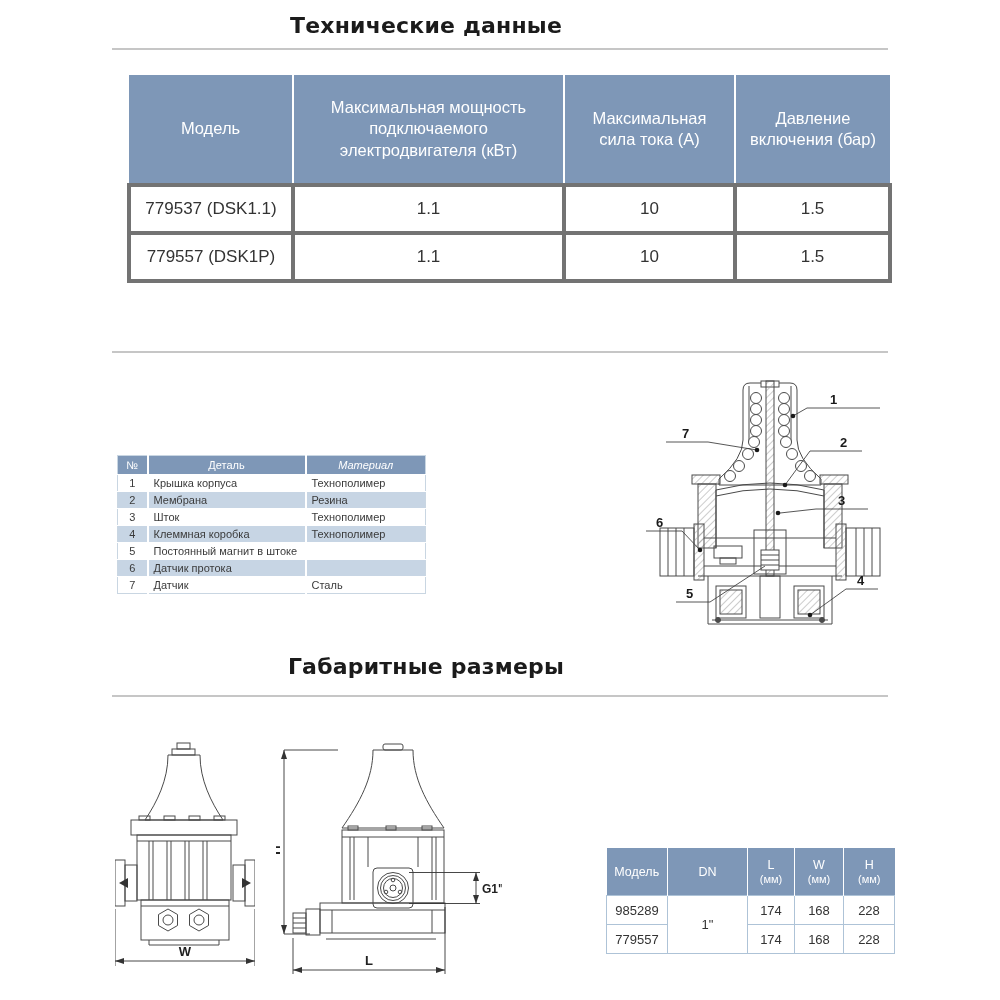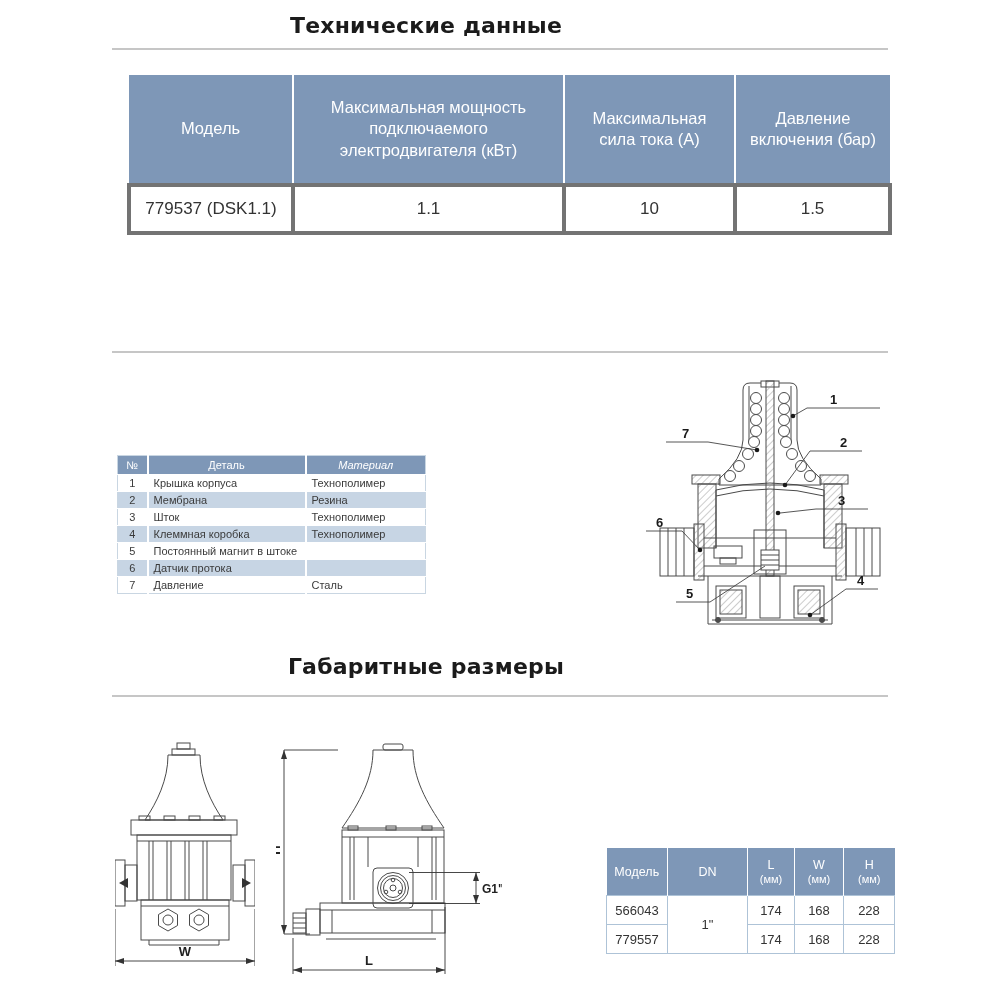--- a/index.html
+++ b/index.html
@@ -68,20 +68,26 @@
         <th>Давление включения (бар)</th>
       </tr>
     </thead>
     <tbody>
       <tr>
         <td>779537 (DSK1.1)</td>
         <td>1.1</td>
         <td>10</td>
         <td>1.5</td>
       </tr>
+      <tr>
+        <td>779557 (DSK1P)</td>
+        <td>1.1</td>
+        <td>10</td>
+        <td>1.5</td>
+      </tr>
     </tbody>
   </table>
 
   <div class="rule" style="top:351px;"></div>
 
   <table class="parts">
     <colgroup>
         <col style="width:30px">
         <col style="width:158px">
         <col style="width:120px">
@@ -119,21 +125,21 @@
         <td>Постоянный магнит в штоке</td>
         <td></td>
       </tr>
       <tr class="alt">
         <td class="num">6</td>
         <td>Датчик протока</td>
         <td></td>
       </tr>
       <tr>
         <td class="num">7</td>
-        <td>Давление</td>
+        <td>Датчик</td>
         <td>Сталь</td>
       </tr>
     </tbody>
   </table>
 
   <svg viewBox="0 0 280 255" style="left:630px;top:378px;width:280px;height:255px">
     <defs>
       <pattern id="hx" width="5" height="5" patternUnits="userSpaceOnUse" patternTransform="rotate(45)">
         <line x1="0" y1="0" x2="0" y2="5" stroke="#9a9a9a" stroke-width="1"></line>
       </pattern>
@@ -355,21 +361,21 @@
       <tr>
         <th><span>Модель</span></th>
         <th><span>DN</span></th>
         <th><span>L</span><span class="unit">(мм)</span></th>
         <th><span>W</span><span class="unit">(мм)</span></th>
         <th><span>H</span><span class="unit">(мм)</span></th>
       </tr>
     </thead>
     <tbody>
       <tr>
-        <td>566043</td>
+        <td>985289</td>
         <td rowspan="2">1"</td>
         <td>174</td>
         <td>168</td>
         <td>228</td>
       </tr>
       <tr>
         <td>779557</td>
         <td>174</td>
         <td>168</td>
         <td>228</td>

